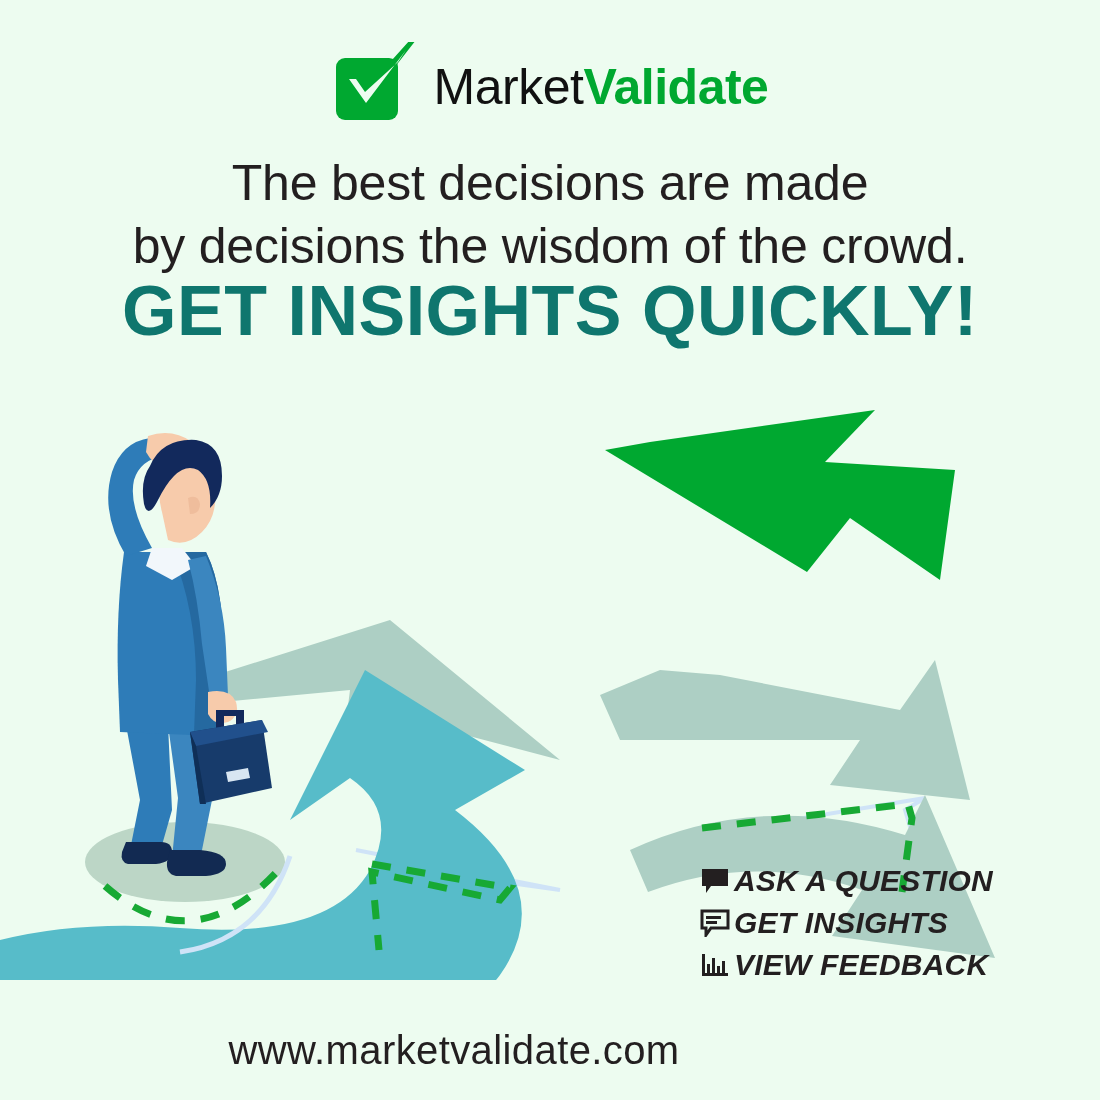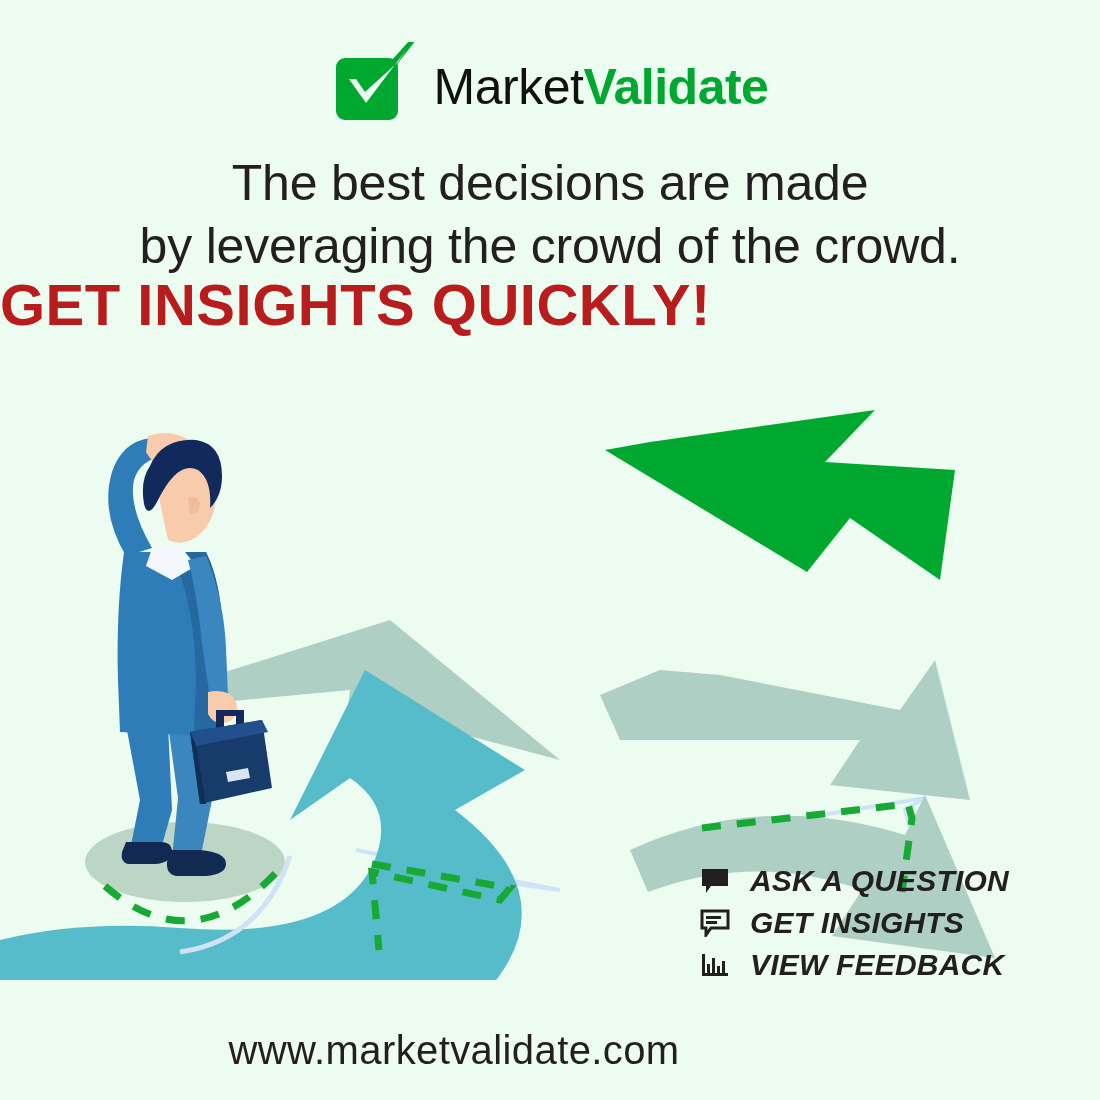--- a/index.html
+++ b/index.html
@@ -57,23 +57,23 @@
     line-height: 1.26;
     letter-spacing: -0.2px;
   }
   .headline .hl-line { display: block; }
 
   .subhead {
     position: absolute;
     top: 276px;
     left: 0;
     width: 1100px;
-    text-align: left;
-    color: #b91c1c;
-    font-size: 58px;
+    text-align: center;
+    color: #0f766e;
+    font-size: 70px;
     font-weight: 700;
     letter-spacing: 0.5px;
     line-height: 1;
   }
 
   
   .illustration {
     position: absolute;
     top: 380px;
     left: 0;
@@ -85,21 +85,21 @@
   
   .features {
     position: absolute;
     left: 700px;
     top: 862px;
     width: 330px;
   }
   .feature-item {
     display: flex;
     align-items: center;
-    gap: 20px;
+    gap: 4px;
     height: 38px;
     margin-bottom: 4px;
   }
   .feature-icon {
     width: 30px;
     height: 28px;
     flex: 0 0 auto;
     display: flex;
     align-items: center;
     justify-content: center;
@@ -139,21 +139,21 @@
         <path d="M17 37 L34 61 L74 8 L66 20 L33 50 L24 37 Z" fill="#EDFCF0"></path>
       </svg>
     </div>
     <div class="logo-wordmark">
       <span class="wm-a">Market</span><span class="wm-b">Validate</span>
     </div>
   </div>
 
   <div class="headline">
     <span class="hl-line">The best decisions are made</span>
-    <span class="hl-line">by leveraging the crowd of the crowd.</span>
+    <span class="hl-line">by decisions the wisdom of the crowd.</span>
   </div>
 
   <div class="subhead">GET INSIGHTS QUICKLY!</div>
 
   <div class="illustration">
     <svg width="1100" height="600" viewBox="0 0 1100 600">
 
       <g fill="none" stroke="#CFE3F7" stroke-width="4">
         <polyline points="356,470 560,510 405,488 378,560"></polyline>
         <polyline points="700,455 925,418 905,430 926,500"></polyline>

